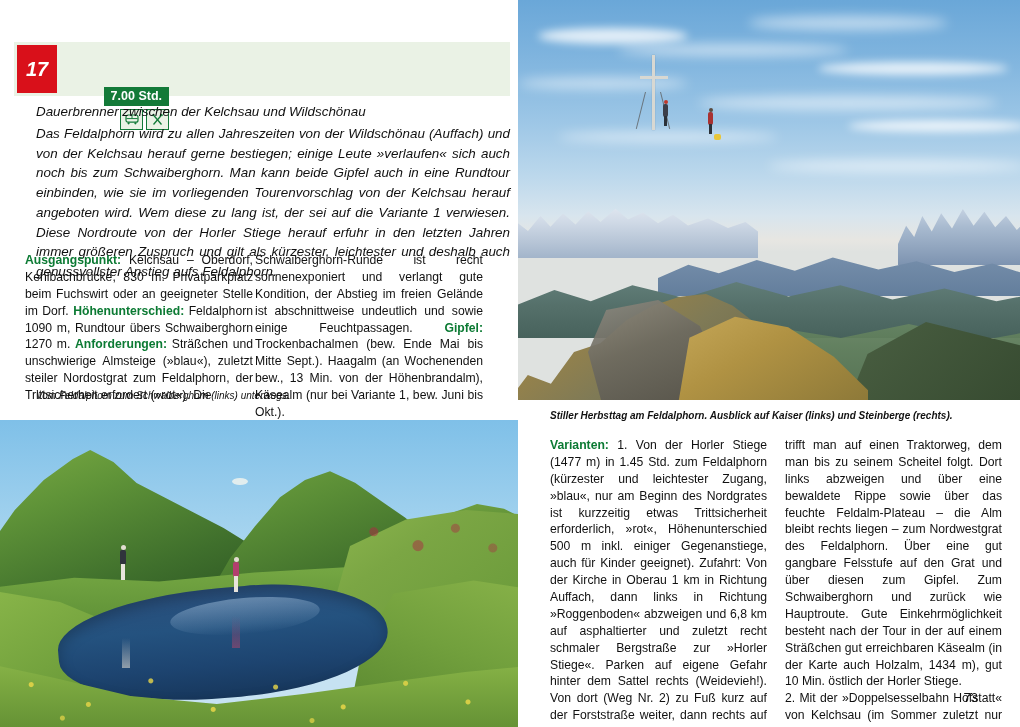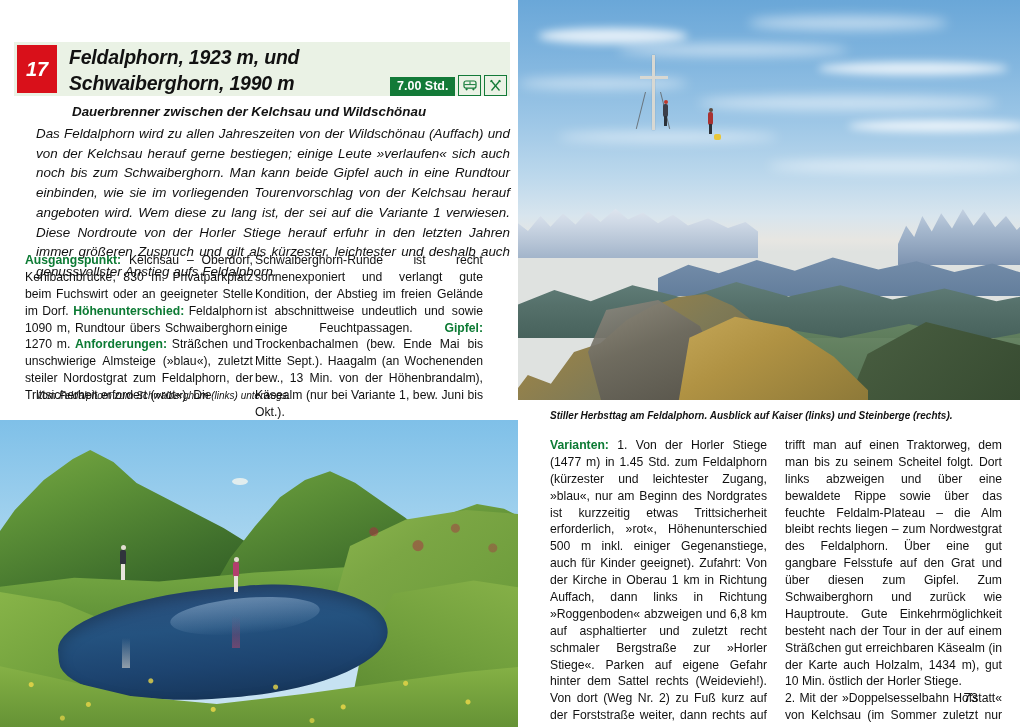--- a/index.html
+++ b/index.html
@@ -255,36 +255,36 @@
     font-size: 20px; font-weight: bold; font-style: italic;
     margin: 3px 0 3px 3px;
   }
   .tour-title {
     flex: 1; padding: 3px 0 0 12px;
     font-size: 19.5px; font-weight: bold; font-style: italic;
     line-height: 1.33; color: #111; letter-spacing: -.2px;
   }
   .tour-meta {
     width: 112px; padding: 5px 8px 0 0;
-    display: flex; flex-direction: row; align-items: flex-end; gap: 3px; margin-top: 40px;
+    display: flex; flex-direction: column; align-items: flex-end; gap: 3px; margin-top: 40px;
   }
   .time-badge {
     background: #137a38; color: #fff; font-size: 12.5px; font-weight: bold;
     padding: 2px 7px 3px; white-space: nowrap;
   }
   .meta-icons { display: flex; gap: 3px; }
   .meta-icon {
     width: 21px; height: 19px; border: 1.4px solid #137a38;
     display: flex; align-items: center; justify-content: center;
     background: #eaf2e5;
   }
 
   .subtitle {
     position: absolute; left: 36px; top: 104px; width: 474px;
-    font-size: 13.4px; font-weight: bold; font-style: italic; color: #111; margin-left: 36px;
+    font-size: 13.4px; font-weight: normal; font-style: italic; color: #111;
   }
   .intro {
     position: absolute; left: 36px; top: 124px; width: 474px;
     font-size: 13.4px; font-style: italic; line-height: 1.47;
     text-align: justify; color: #111;
   }
 
   .info-cols {
     position: absolute; left: 25px; top: 252px; width: 474px;
     display: flex; gap: 2px;
@@ -377,24 +377,20 @@
   </div>
   <div class="hiker2" id="hiker-tarn-b">
     <div class="head2"></div>
     <div class="torso"></div>
     <div class="legs2"></div>
   </div>
 </div>
 
 <div class="tour-header">
   <div class="tour-number">17</div>
-  <div class="tour-title">
-    <div>Feldalphorn, 1923 m, und</div>
-    <div>Schwaiberghorn, 1990 m</div>
-  </div>
   <div class="tour-meta">
     <div class="time-badge">7.00 Std.</div>
     <div class="meta-icons">
       <div class="meta-icon">
         <svg width="14" height="11" viewBox="0 0 14 11" aria-hidden="true">
           <rect x="1" y="1" width="12" height="7.2" rx="2" fill="none" stroke="#137a38" stroke-width="1.2"></rect>
           <line x1="1.4" y1="4.6" x2="12.6" y2="4.6" stroke="#137a38" stroke-width="1"></line>
           <line x1="7" y1="1.4" x2="7" y2="4.4" stroke="#137a38" stroke-width="1"></line>
           <circle cx="3.6" cy="9.3" r="1.1" fill="#137a38"></circle>
           <circle cx="10.4" cy="9.3" r="1.1" fill="#137a38"></circle>

